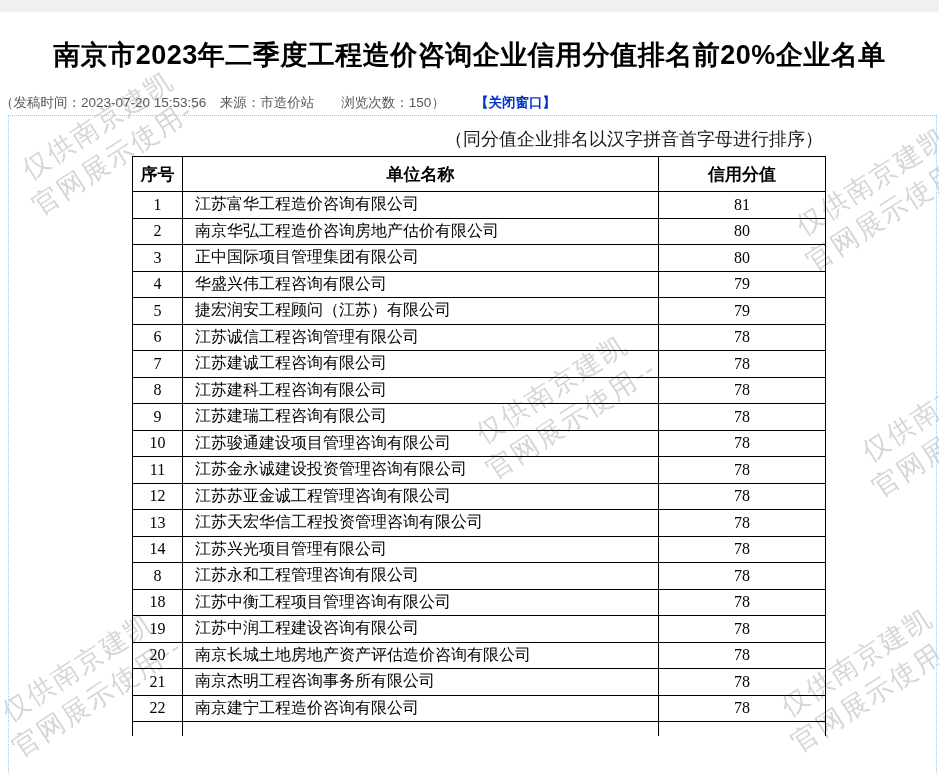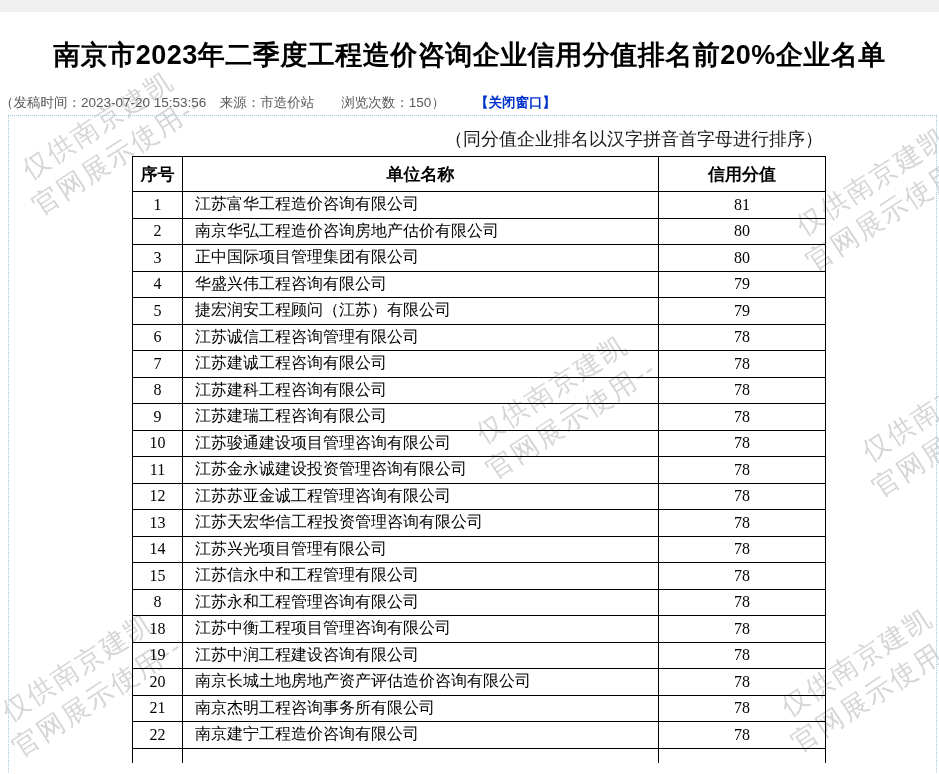--- a/index.html
+++ b/index.html
@@ -259,25 +259,20 @@
             <td class="rank">13</td>
             <td class="name">江苏天宏华信工程投资管理咨询有限公司</td>
             <td class="score">78</td>
           </tr>
           <tr>
             <td class="rank">14</td>
             <td class="name">江苏兴光项目管理有限公司</td>
             <td class="score">78</td>
           </tr>
           <tr>
-            <td class="rank">15</td>
-            <td class="name">江苏信永中和工程管理有限公司</td>
-            <td class="score">78</td>
-          </tr>
-          <tr>
             <td class="rank">8</td>
             <td class="name">江苏永和工程管理咨询有限公司</td>
             <td class="score">78</td>
           </tr>
           <tr>
             <td class="rank">18</td>
             <td class="name">江苏中衡工程项目管理咨询有限公司</td>
             <td class="score">78</td>
           </tr>
           <tr>

